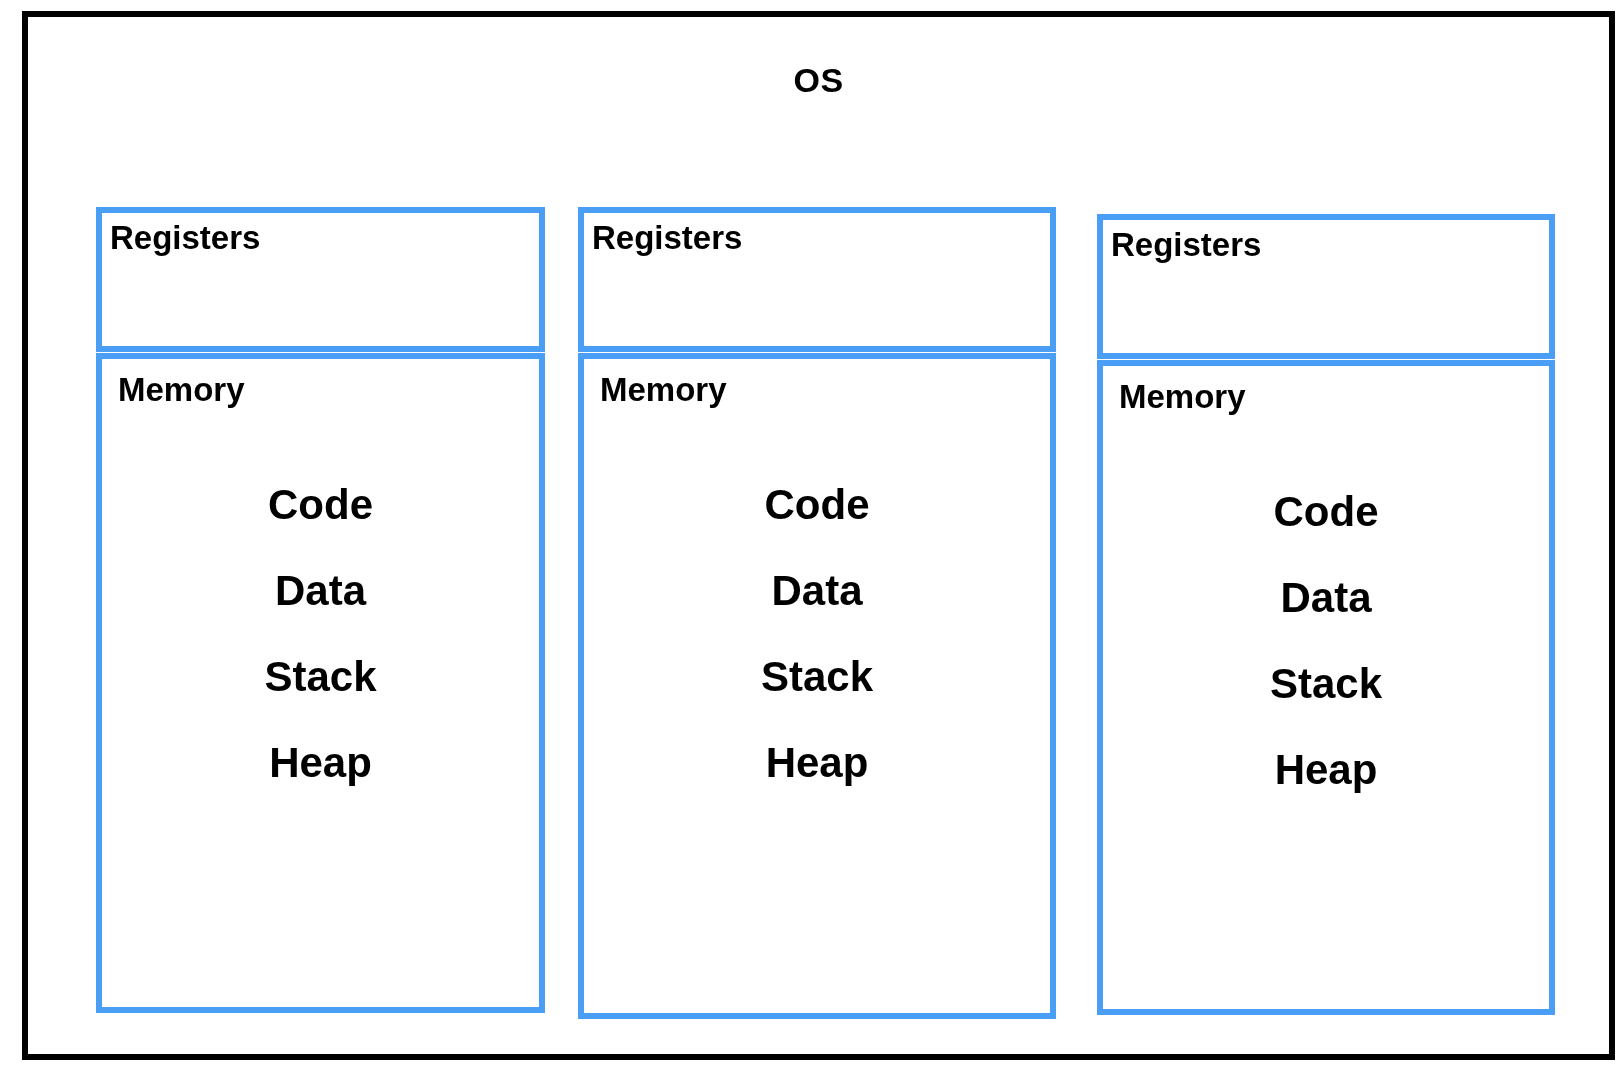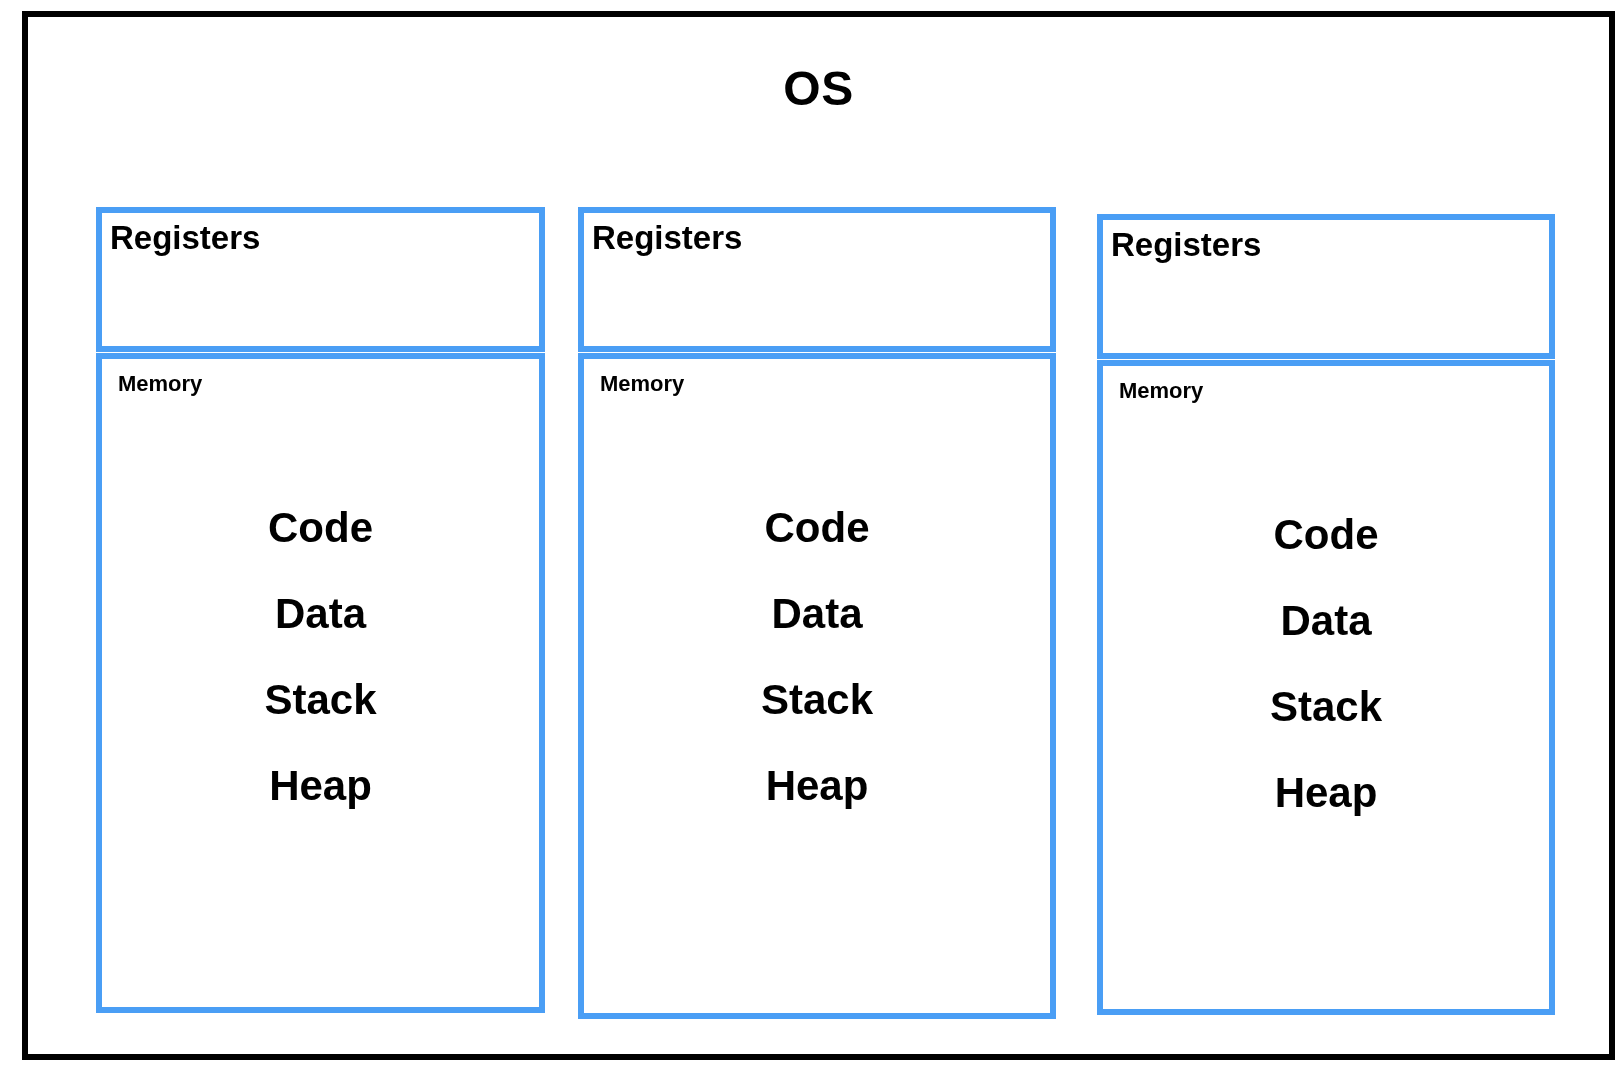--- a/index.html
+++ b/index.html
@@ -24,21 +24,21 @@
     box-sizing: border-box;
     background: #ffffff;
   }
 
   .os-title {
     position: absolute;
     left: 0;
     right: 0;
     top: 44px;
     text-align: center;
-    font-size: 48px;
+    font-size: 34px;
     font-weight: 700;
     letter-spacing: 0.5px;
   }
 
   .process {
     position: absolute;
     display: flex;
     flex-direction: column;
     box-sizing: border-box;
   }
@@ -66,28 +66,28 @@
     border: 6px solid #4A9EF5;
     box-sizing: border-box;
     margin-top: 1px;
     flex: 1 1 auto;
     background: #ffffff;
     display: flex;
     flex-direction: column;
   }
 
   .memory-label {
-    font-size: 22px;
+    font-size: 33px;
     font-weight: 700;
     padding: 12px 16px;
     line-height: 1.15;
   }
 
   .segments {
-    margin-top: 96px;
+    margin-top: 60px;
     display: flex;
     flex-direction: column;
     gap: 38px;
     align-items: center;
     text-align: center;
   }
 
   .segment {
     font-size: 42px;
     font-weight: 700;

